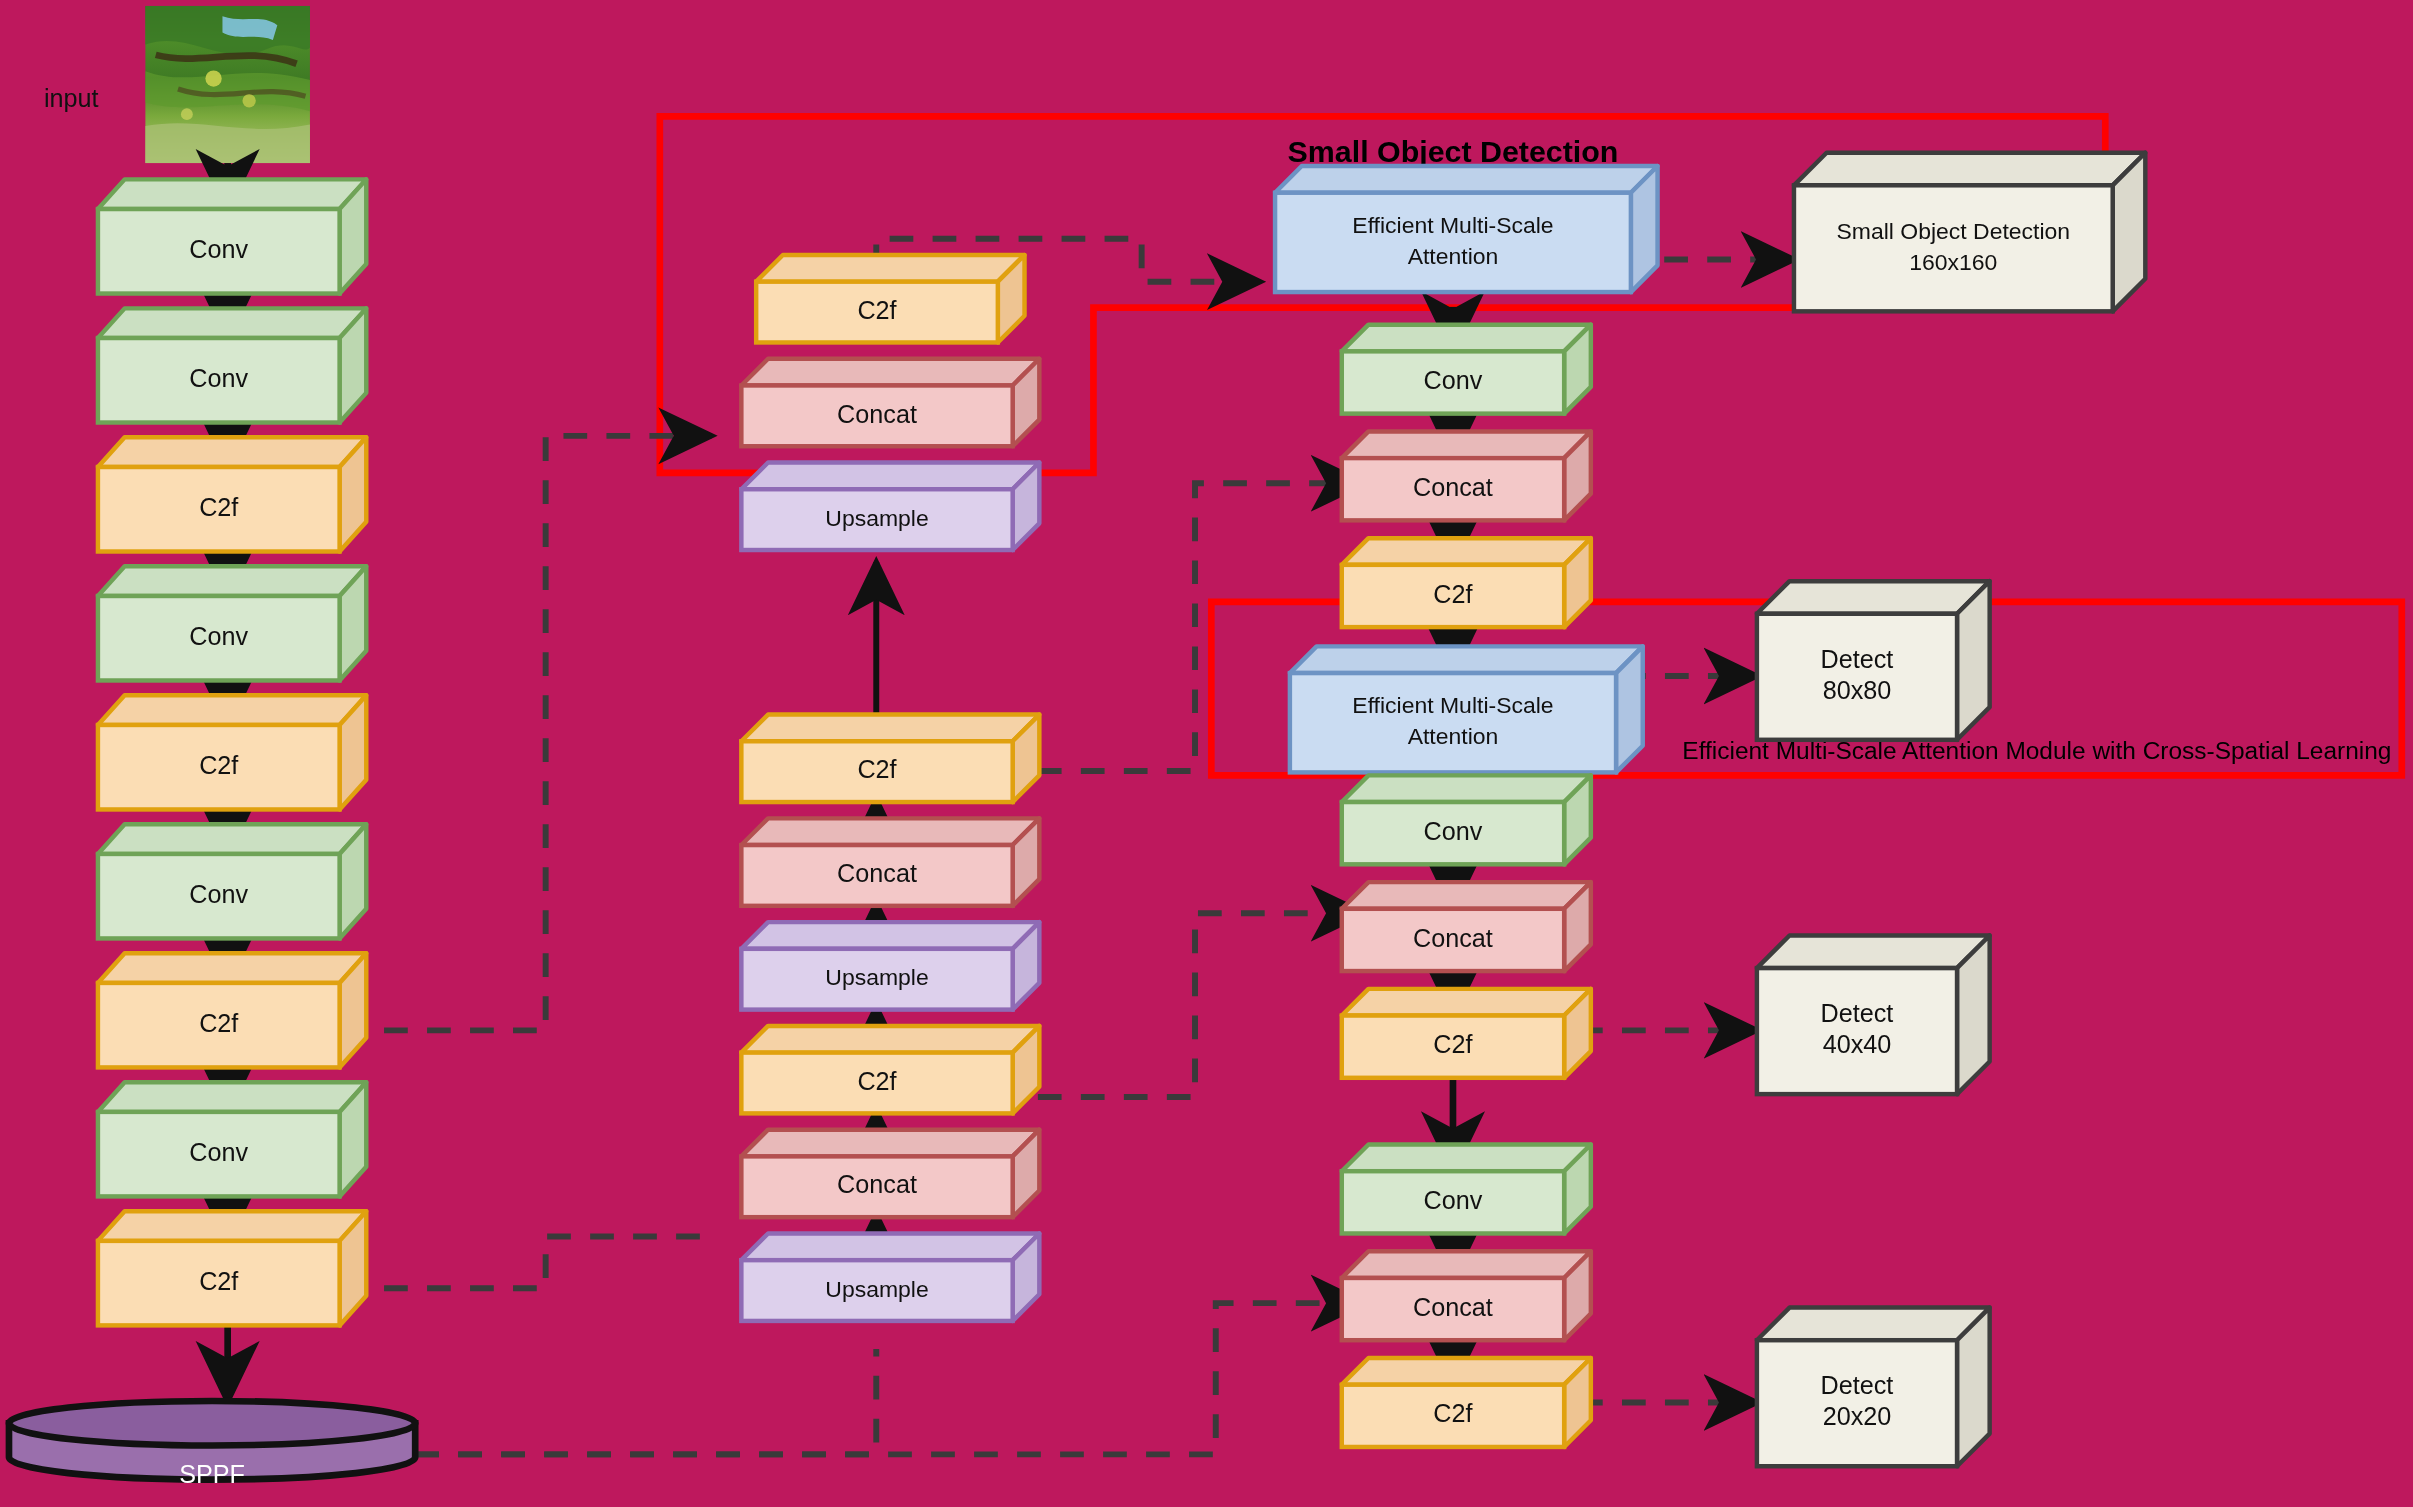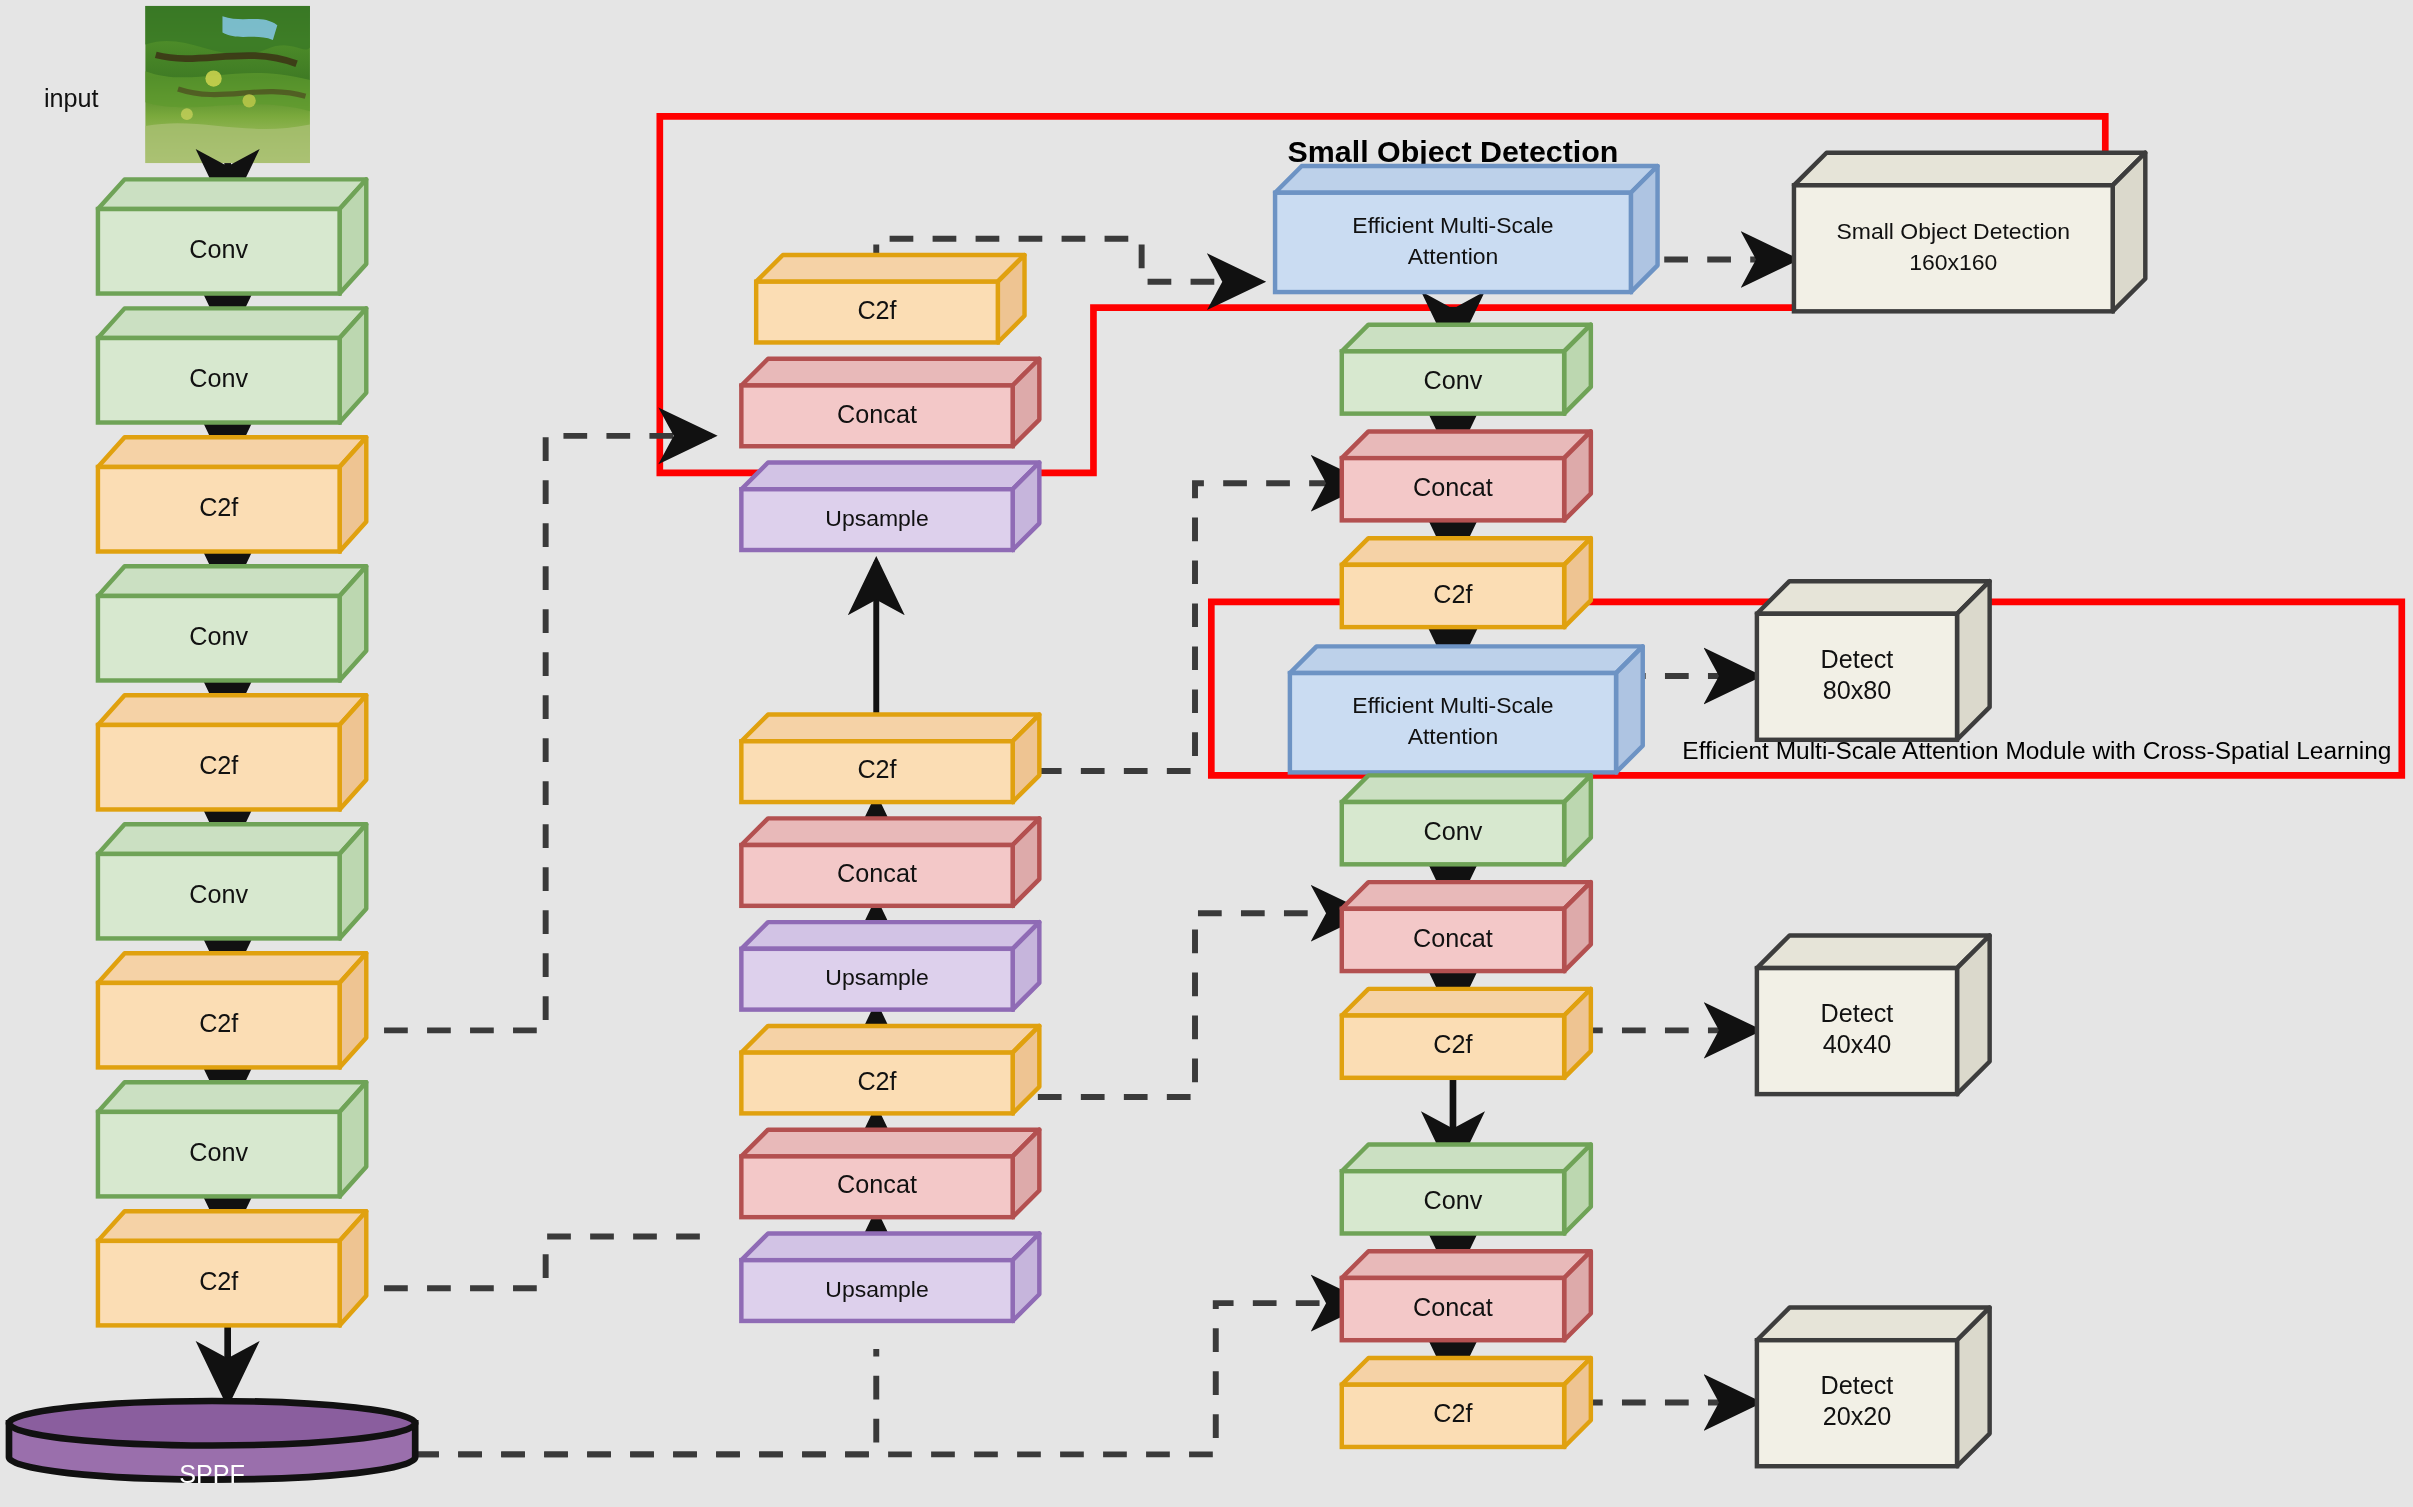--- a/index.html
+++ b/index.html
@@ -1,18 +1,18 @@
 <!DOCTYPE html>
 <html style="font-size:12px"><head>
 <meta charset="utf-8">
 <style>
   html,body{margin:0;padding:0;background:#ffffff;}
   body{width:2413px;height:1507px;overflow:hidden;
        font-family:"Liberation Sans",sans-serif;}
-  #stage{position:relative;width:2413px;height:1507px;background:#e5e5e5;}
+  #stage{position:relative;width:2413px;height:1507px;background:#be185d;}
   svg#canvas{position:absolute;left:0;top:0;width:2413px;height:1507px;}
   .blk-label{font-family:"Liberation Sans",sans-serif;font-size:34px;fill:#111;
              text-anchor:middle;dominant-baseline:middle;}
   .blk-label.sm{font-size:31px;}
   .title{font-family:"Liberation Sans",sans-serif;font-size:41px;font-weight:bold;
          fill:#000;text-anchor:middle;}
   .redcap{font-family:"Liberation Sans",sans-serif;font-size:33px;fill:#000;
           text-anchor:end;}
   .inlab{font-family:"Liberation Sans",sans-serif;font-size:34px;fill:#111;
          text-anchor:middle;}

